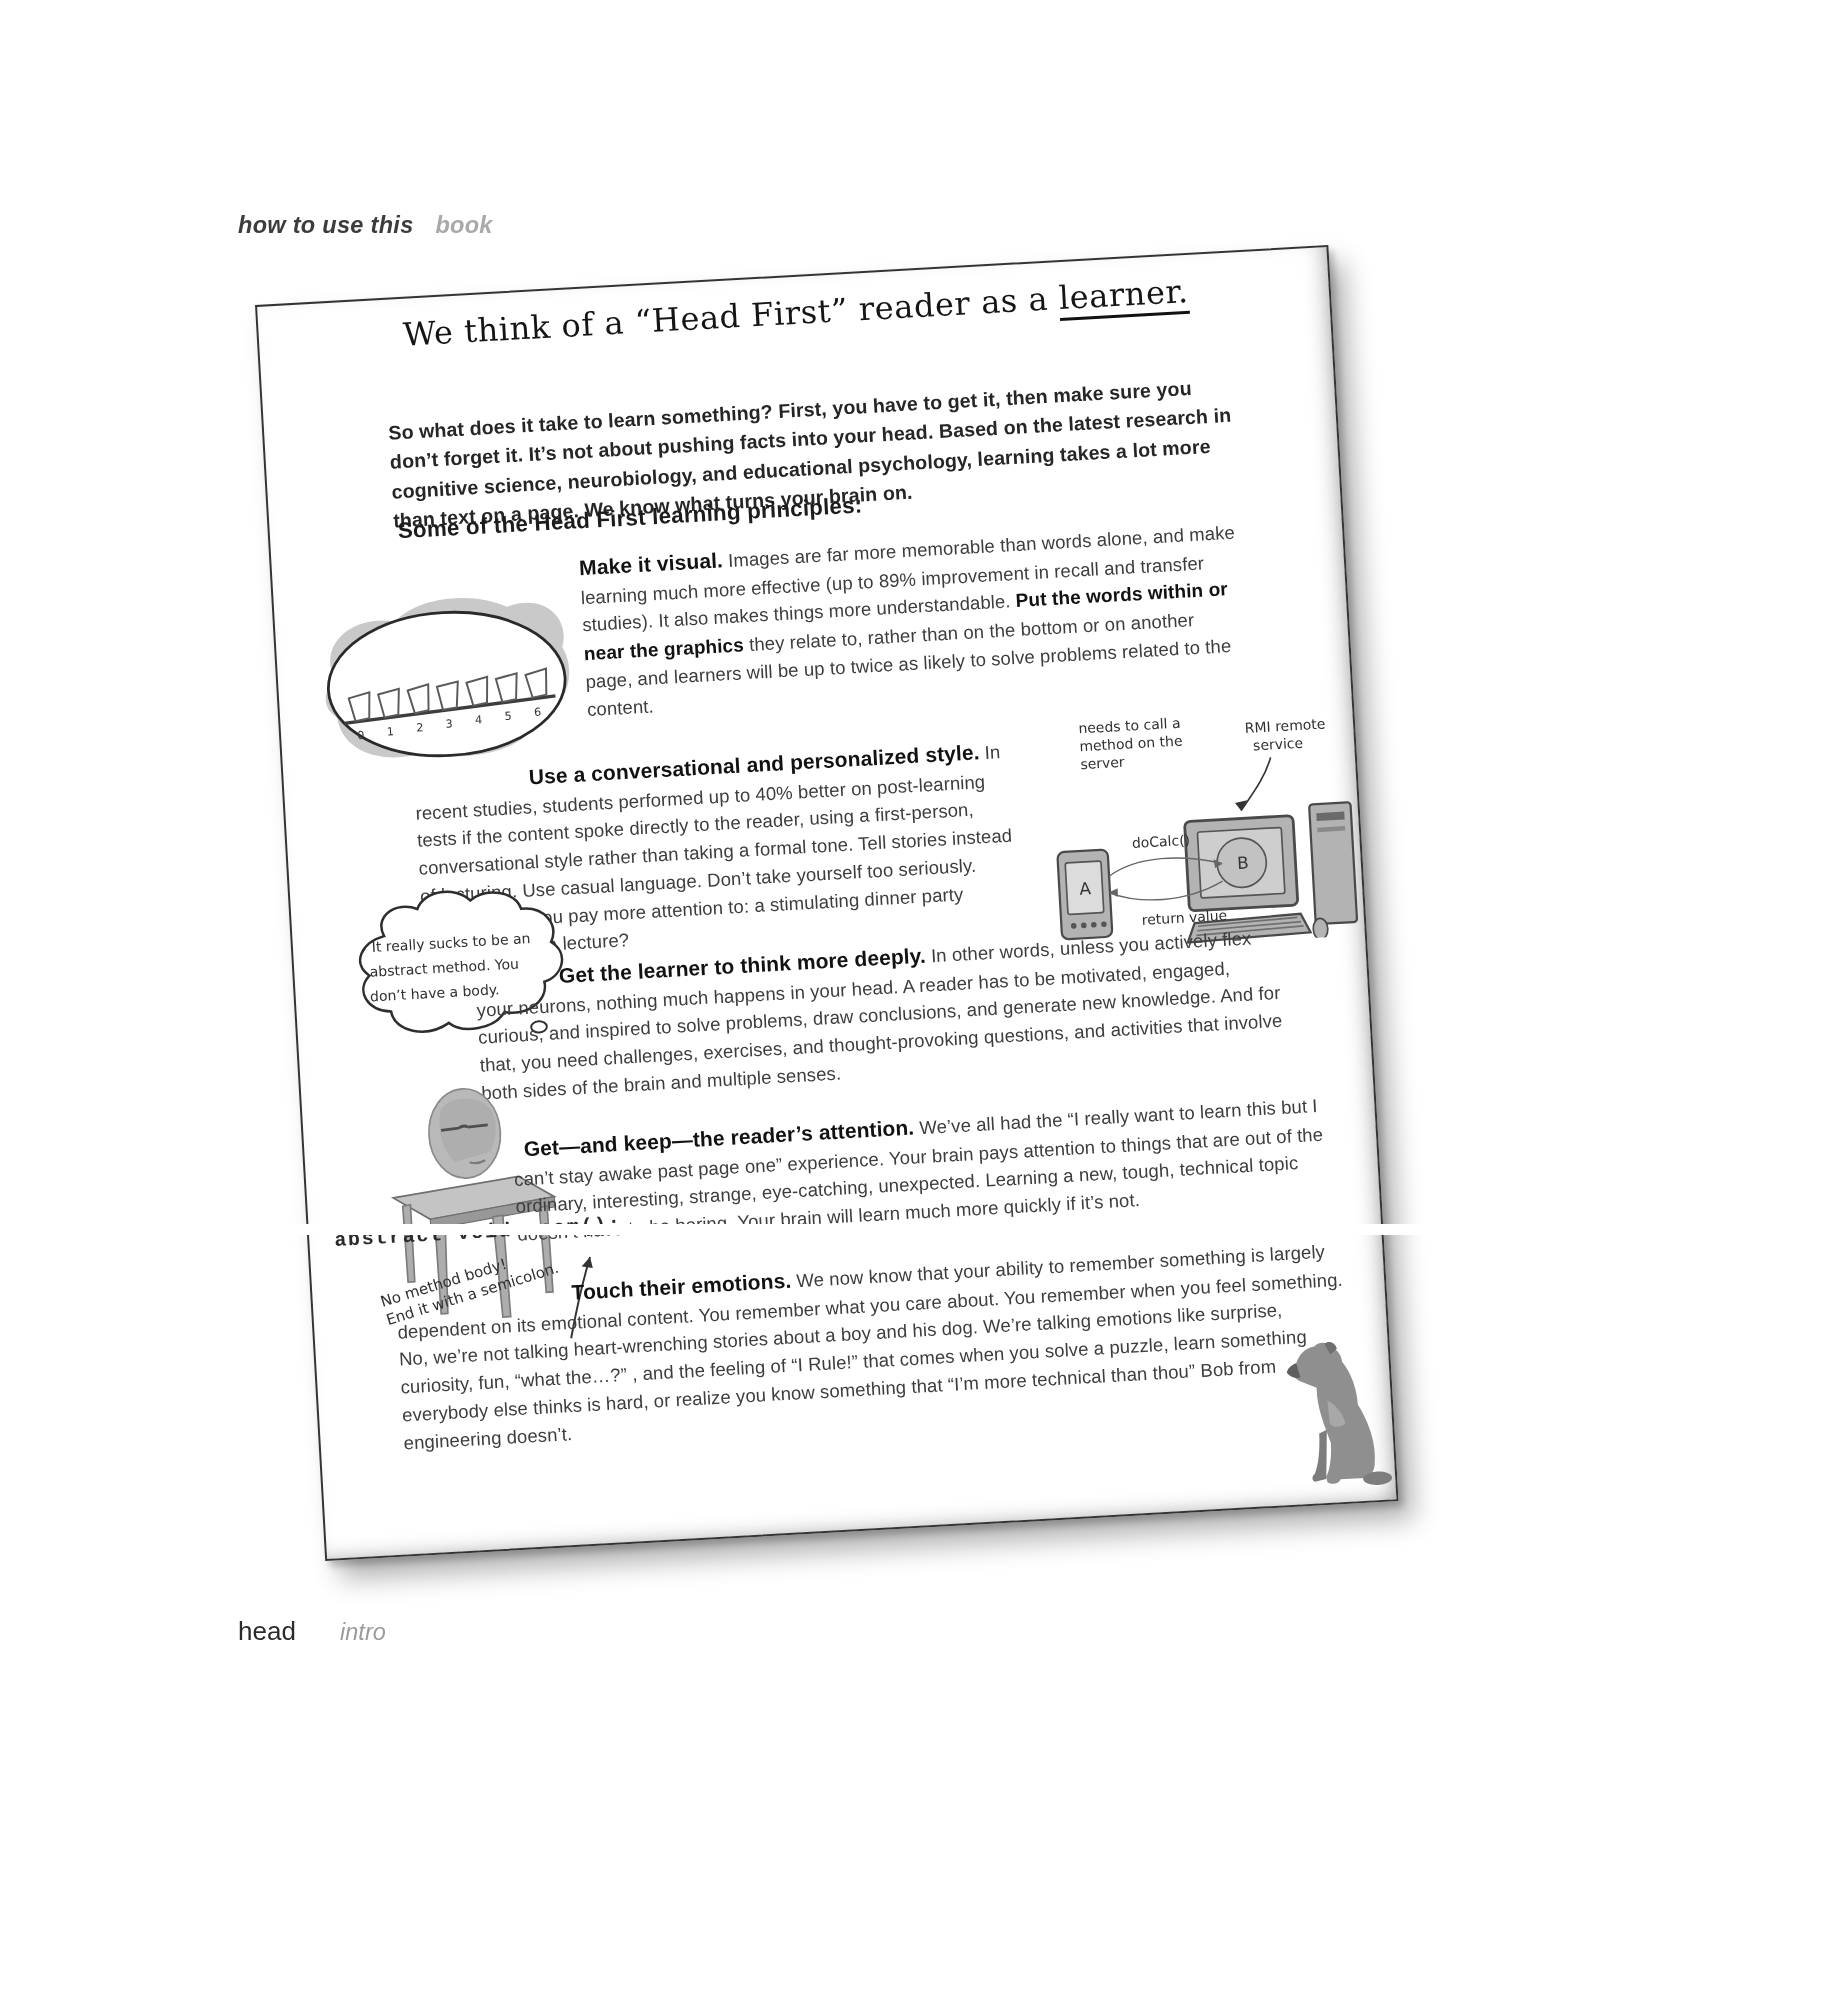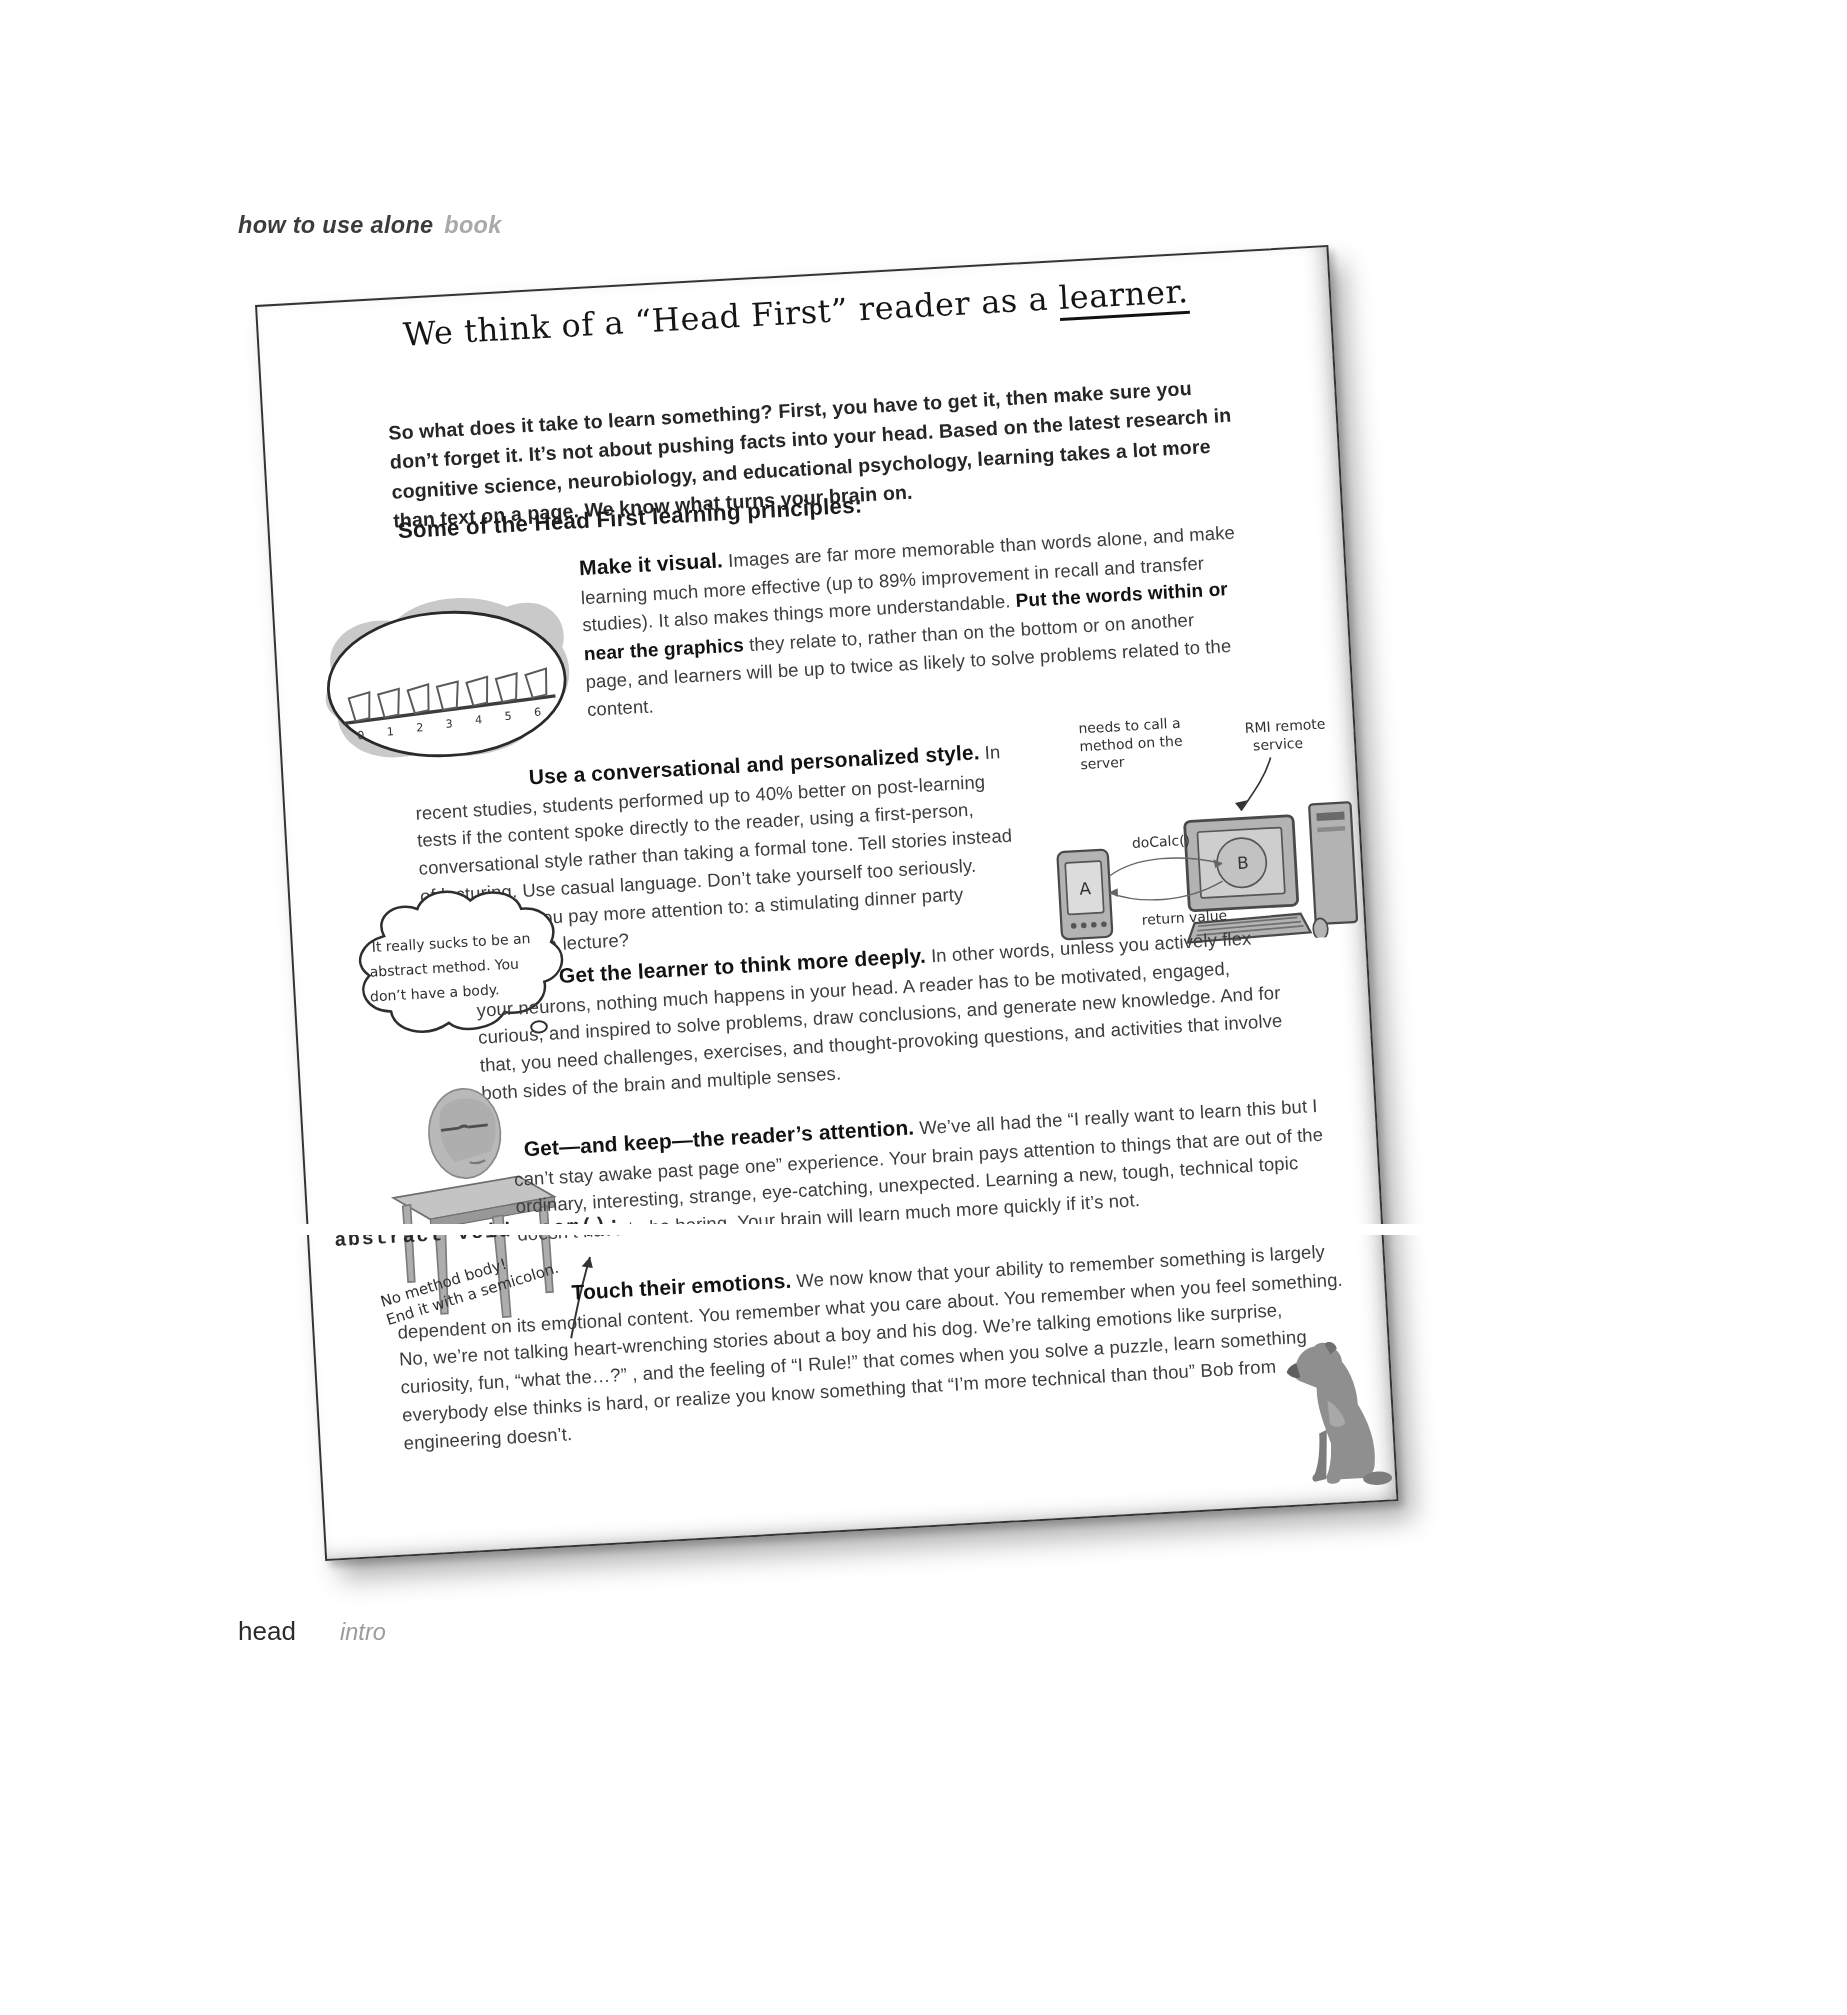--- a/index.html
+++ b/index.html
@@ -69,22 +69,22 @@
   
   .scan-band{
     position:absolute;left:234px;top:1224px;width:1315px;height:11.2px;
     background:#ffffff;z-index:4;
   }
 </style>
 </head>
 <body>
 
 <div class="running-header">
-  <span>how to use alone</span>
-  <span class="muted" style="margin-left:4px;">book</span>
+  <span>how to use this</span>
+  <span class="muted" style="margin-left:15px;">book</span>
 </div>
 
 <div class="page">
 
   <div class="abs page-title">
     <span>We think of a “Head First” reader as a </span><span class="underlined">learner.</span>
   </div>
 
   <div class="abs intro">So what does it take to learn something? First, you have to get it, then make sure you don’t forget it.  It’s not about pushing facts into your head. Based on the latest research in cognitive science, neurobiology, and educational psychology, learning takes a lot more than text on a page. We know what turns your brain on.</div>
 

